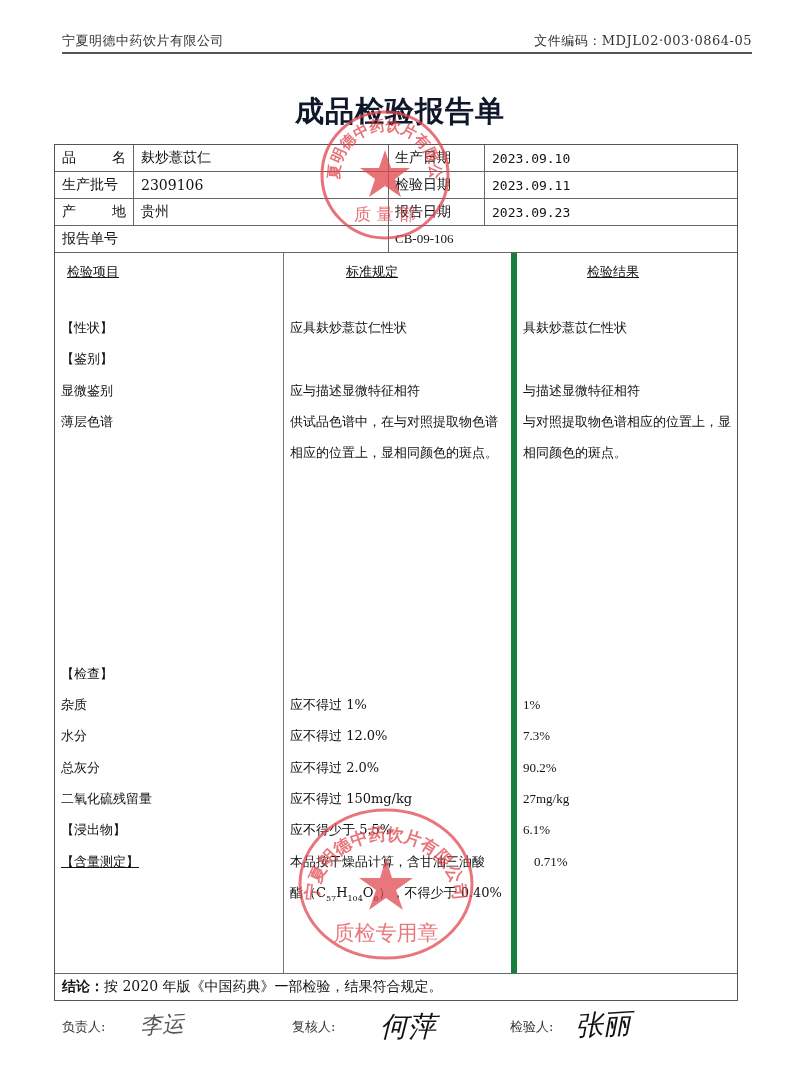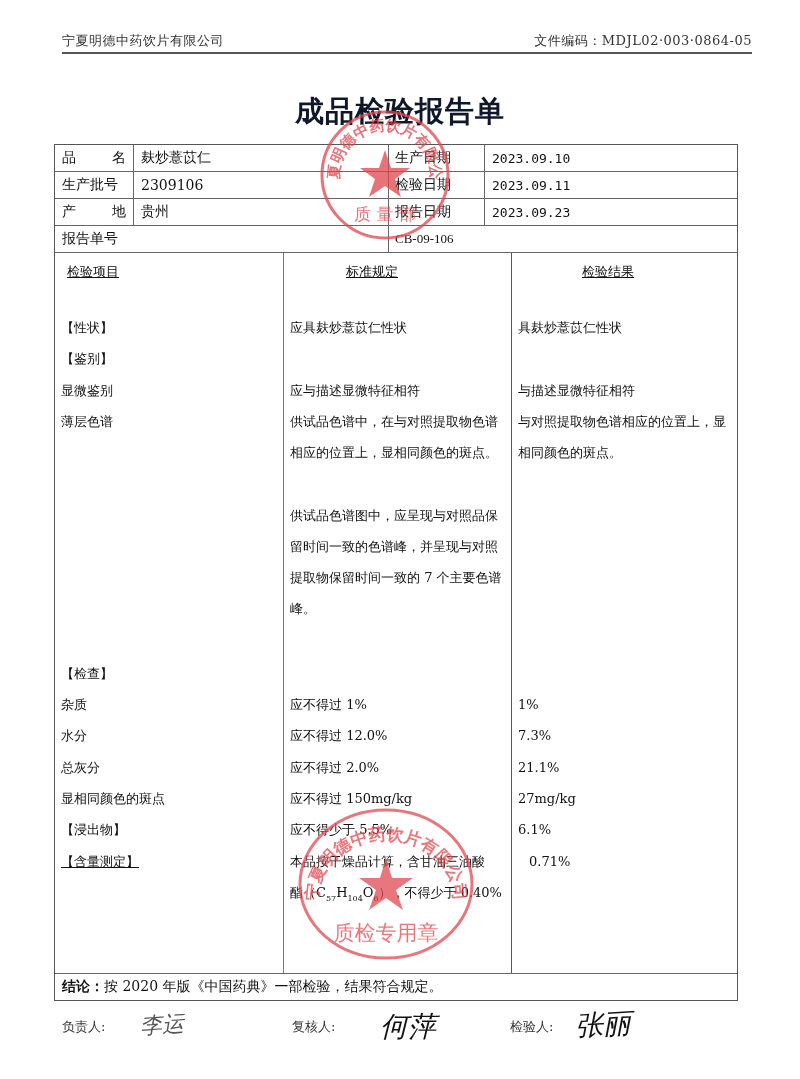--- a/index.html
+++ b/index.html
@@ -17,21 +17,21 @@
   .tbl { position: absolute; left: 54px; top: 144px; width: 684px; border: 1.5px solid #555; box-sizing: border-box; }
   .row { position: relative; height: 27px; border-bottom: 1px solid #666; box-sizing: border-box; font-size: 14px; }
   .cell { position: absolute; top: 0; height: 100%; display: flex; align-items: center; box-sizing: border-box; white-space: nowrap; }
   .vline { position: absolute; top: 0; bottom: 0; width: 1px; background: #666; }
   .lab-justify { justify-content: space-between; }
 
   .body { position: relative; height: 720px; border-bottom: 1px solid #666; }
   .col { position: absolute; top: 0; bottom: 0; }
   .colA { left: 0; width: 228px; }
   .colB { left: 228px; width: 228px; border-left: 1px solid #777; }
-  .colC { left: 456px; width: 228px; border-left: 1px solid #15803d; }
+  .colC { left: 456px; width: 228px; border-left: 6px solid #15803d; font-family: Liberation Serif, serif; }
   .colhead { position: absolute; top: 10px; font-size: 13px; text-decoration: underline; }
   .item { position: absolute; font-size: 13px; line-height: 31px; }
   .para { position: absolute; font-size: 13px; line-height: 31px; width: 216px; }
   sub { font-size: 8px; }
 
   .concl { height: 26px; display: flex; align-items: center; padding-left: 7px; font-size: 14px; }
   .concl b { font-weight: bold; }
 
   .sign { position: absolute; top: 1018px; font-size: 13px; color: #333; }
   .sig-script { position: absolute; font-family: "DejaVu Serif", serif; font-style: italic; color: #111; }
@@ -95,50 +95,49 @@
     <div class="col colA">
       <div class="colhead" style="left:12px;">检验项目</div>
       <div class="item" style="left:6px;top:59px;">【性状】</div>
       <div class="item" style="left:6px;top:90px;">【鉴别】</div>
       <div class="item" style="left:6px;top:122px;">显微鉴别</div>
       <div class="item" style="left:6px;top:153px;">薄层色谱</div>
       <div class="item" style="left:6px;top:405px;">【检查】</div>
       <div class="item" style="left:6px;top:436px;">杂质</div>
       <div class="item" style="left:6px;top:467px;">水分</div>
       <div class="item" style="left:6px;top:499px;">总灰分</div>
-      <div class="item" style="left:6px;top:530px;">显相同颜色的斑点</div>
+      <div class="item" style="left:6px;top:530px;">二氧化硫残留量</div>
       <div class="item" style="left:6px;top:561px;">【浸出物】</div>
       <div class="item" style="left:6px;top:593px;text-decoration:underline;">【含量测定】</div>
     </div>
 
     <div class="col colB">
       <div class="colhead" style="left:62px;">标准规定</div>
       <div class="item" style="left:6px;top:122px;">应与描述显微特征相符</div>
       <div class="item" style="left:6px;top:59px;">应具麸炒薏苡仁性状</div>
       <div class="para" style="left:6px;top:153px;">供试品色谱中，在与对照提取物色谱相应的位置上，显相同颜色的斑点。</div>
-      <div class="para" style="left:6px;top:247px;">供试品色谱图中，应呈现与对照品保留时间一致的色谱峰，并呈现与对照提取物保留时间一致的 7 个主要色谱峰。</div>
       <div class="item" style="left:6px;top:436px;">应不得过 1%</div>
       <div class="item" style="left:6px;top:467px;">应不得过 12.0%</div>
       <div class="item" style="left:6px;top:499px;">应不得过 2.0%</div>
       <div class="item" style="left:6px;top:530px;">应不得过 150mg/kg</div>
       <div class="item" style="left:6px;top:561px;">应不得少于 5.5%</div>
       <div class="item" style="left:6px;top:593px;">本品按干燥品计算，含甘油三油酸</div>
       <div class="item" style="left:6px;top:624px;">
         <span>酯（C</span><sub>57</sub><span>H</span><sub>104</sub><span>O</span><sub>6</sub><span>），不得少于 0.40%</span>
       </div>
     </div>
 
     <div class="col colC">
       <div class="colhead" style="left:70px;">检验结果</div>
       <div class="item" style="left:6px;top:59px;">具麸炒薏苡仁性状</div>
       <div class="item" style="left:6px;top:122px;">与描述显微特征相符</div>
       <div class="para" style="left:6px;top:153px;">与对照提取物色谱相应的位置上，显相同颜色的斑点。</div>
       <div class="item" style="left:6px;top:436px;">1%</div>
       <div class="item" style="left:6px;top:467px;">7.3%</div>
-      <div class="item" style="left:6px;top:499px;">21.1%</div>
+      <div class="item" style="left:6px;top:499px;">90.2%</div>
       <div class="item" style="left:6px;top:530px;">27mg/kg</div>
       <div class="item" style="left:6px;top:561px;">6.1%</div>
       <div class="item" style="left:6px;top:593px;margin-left:11px;">0.71%</div>
     </div>
   </div>
 
   <div class="concl">
     <b>结论：</b>
     <span>按 2020 年版《中国药典》一部检验，结果符合规定。</span>
   </div>

